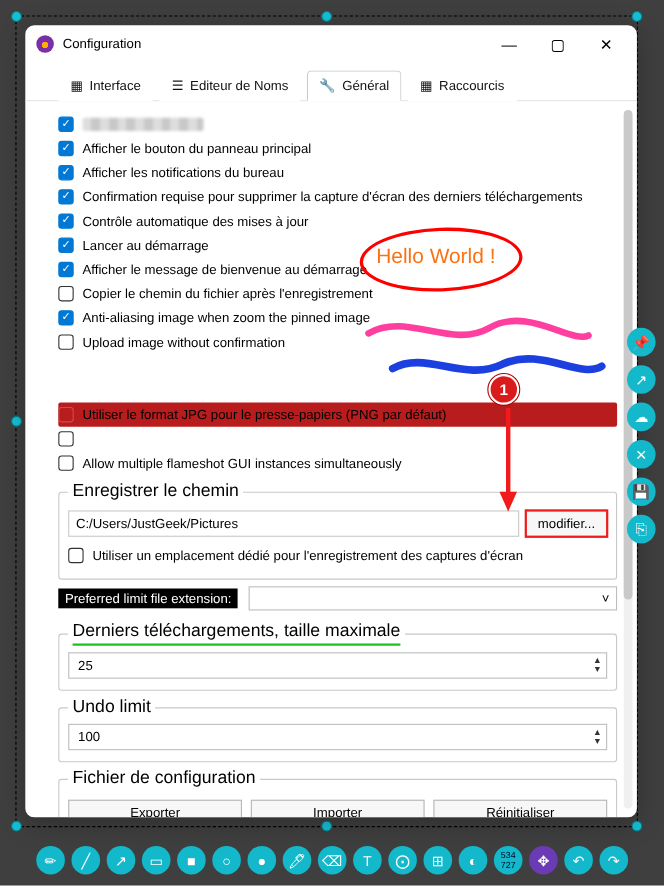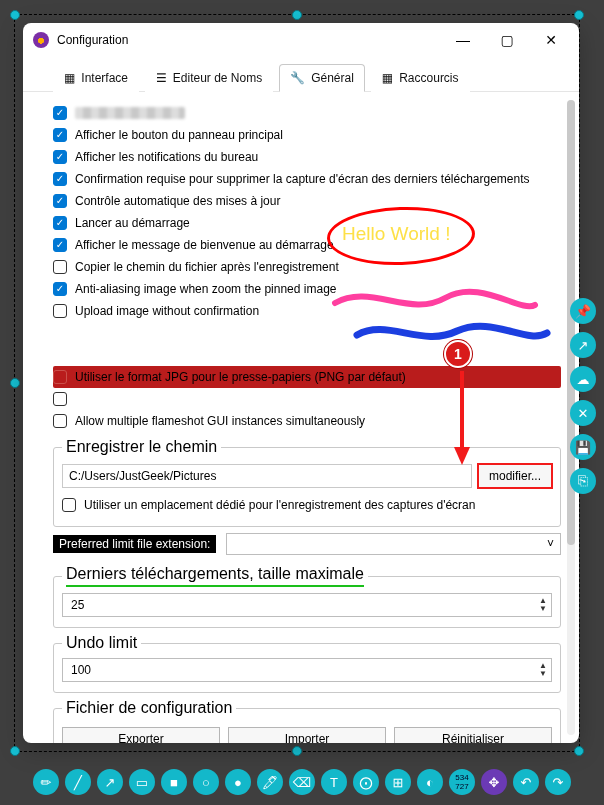--- a/index.html
+++ b/index.html
@@ -192,21 +192,21 @@
   
   .anno-ellipse {
     position: absolute;
     left: 327px; top: 207px; width: 148px; height: 58px;
     border: 3px solid #ff0000; border-radius: 50%/50%;
     transform: rotate(-2deg);
   }
   .anno-text {
     position: absolute;
     left: 342px; top: 223px;
-    color: #fde047;
+    color: #f97316;
     font-family: Arial, sans-serif;
     font-size: 19px;
     font-weight: 500;
   }
   .anno-pink { position: absolute; left: 330px; top: 283px; }
   .anno-blue { position: absolute; left: 352px; top: 313px; }
   .anno-badge {
     position: absolute;
     left: 444px; top: 340px;
     width: 28px; height: 28px;

